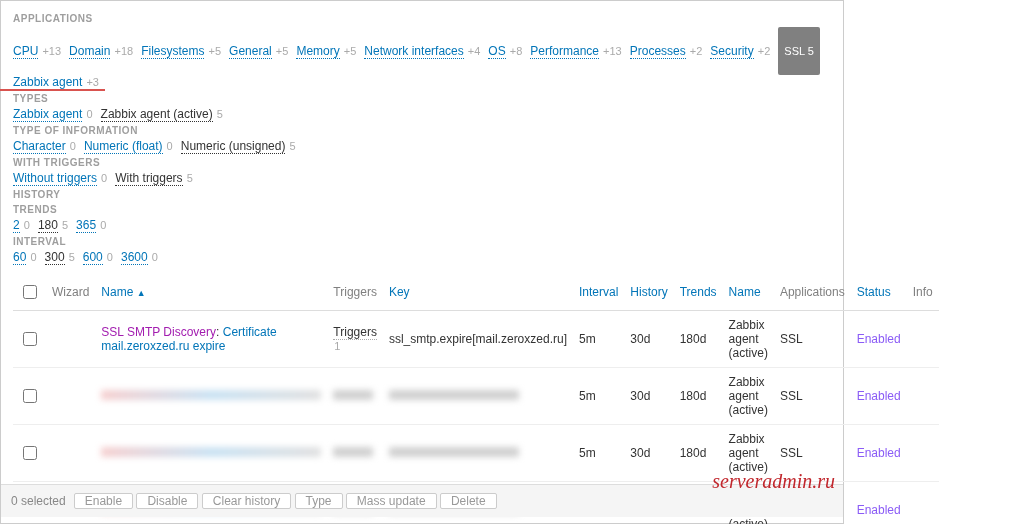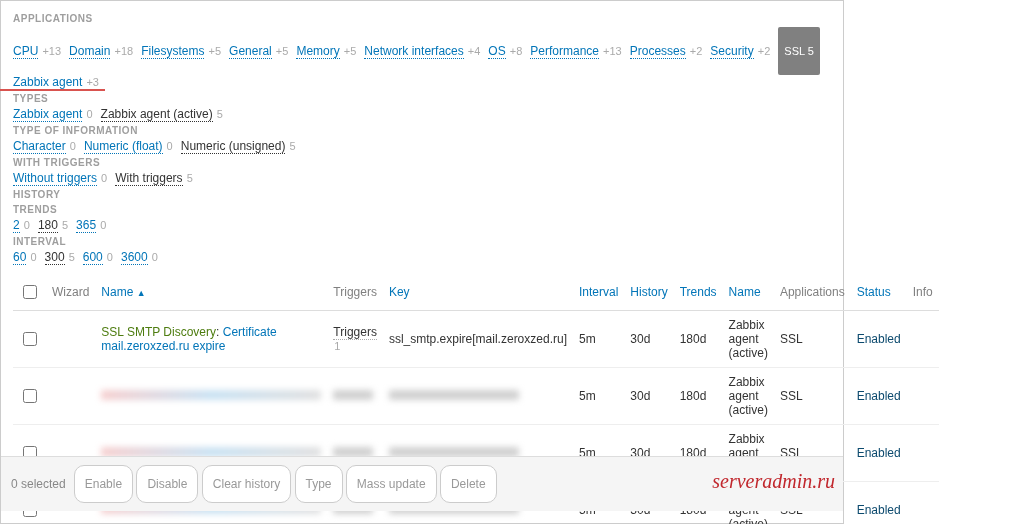--- a/index.html
+++ b/index.html
@@ -11,26 +11,26 @@
 .filter-link{color:#0275b8;text-decoration:none;border-bottom:1px dotted #0275b8;cursor:pointer}
 .filter-link.current{color:#333;border-bottom:1px dotted #333}
 .filter-count{color:#aaa;font-size:11px;margin-left:1px;margin-right:8px}
 .tag{display:inline-block;background:#808080;color:#fff;padding:18px 6px;border-radius:2px;font-size:11px;margin-right:2px}
 .red-underline{height:2px;background:#d9534f;display:inline-block;vertical-align:top;position:relative;top:14px;margin-left:-132px;width:130px}
 table{width:100%;border-collapse:collapse;margin-top:10px}
 th{text-align:left;font-weight:normal;color:#0275b8;font-size:12px;padding:8px 6px;border-bottom:1px solid #ddd;cursor:pointer}
 th.nohdr{color:#808080}
 td{padding:7px 6px;border-bottom:1px solid #eee;font-size:12px;color:#333}
 td.link a,th a{color:#0275b8;text-decoration:none;cursor:pointer}
-.ssl{color:#4d7c0f}
-.status-enabled{color:#0c4a6e}
+.ssl{color:#a21caf}
+.status-enabled{color:#8b5cf6}
 .triggers-link{border-bottom:1px dotted #aaa}
-.action-bar{position:absolute;left:0;bottom:12px;right:0;border-top:1px solid #ddd;background:#f5f5f5;padding:8px 10px;display:flex;align-items:center;gap:8px}
+.action-bar{position:absolute;left:0;bottom:6px;right:0;border-top:1px solid #ddd;background:#f5f5f5;padding:8px 10px;display:flex;align-items:center;gap:8px}
 .action-bar .sel{color:#888;font-size:12px}
-.btn{background:#fff;border:1px solid #ccc;color:#999;padding:11px 10px;font-size:12px;border-radius:10px;cursor:not-allowed}
+.btn{background:#fff;border:1px solid #ccc;color:#999;padding:0 10px;font-size:12px;border-radius:2px;cursor:not-allowed}
 .cb{width:14px;height:14px}
 .sort-asc{font-size:9px;color:#0275b8}
 .blur{filter:blur(3px);display:inline-block;background:linear-gradient(90deg,#f6cfcf,#c9e2f3,#e0e0e0);height:10px;width:220px;border-radius:2px}
 .blur-sm{filter:blur(3px);display:inline-block;background:#d0d0d0;height:10px;width:40px;border-radius:2px}
 .blur-md{filter:blur(3px);display:inline-block;background:#d0d0d0;height:10px;width:130px;border-radius:2px}
 .watermark{position:absolute;right:8px;bottom:30px;font-family:Georgia,serif;font-size:20px;color:#c1272d;font-style:italic;pointer-events:none}
 </style>
 </head>
 <body>
 

